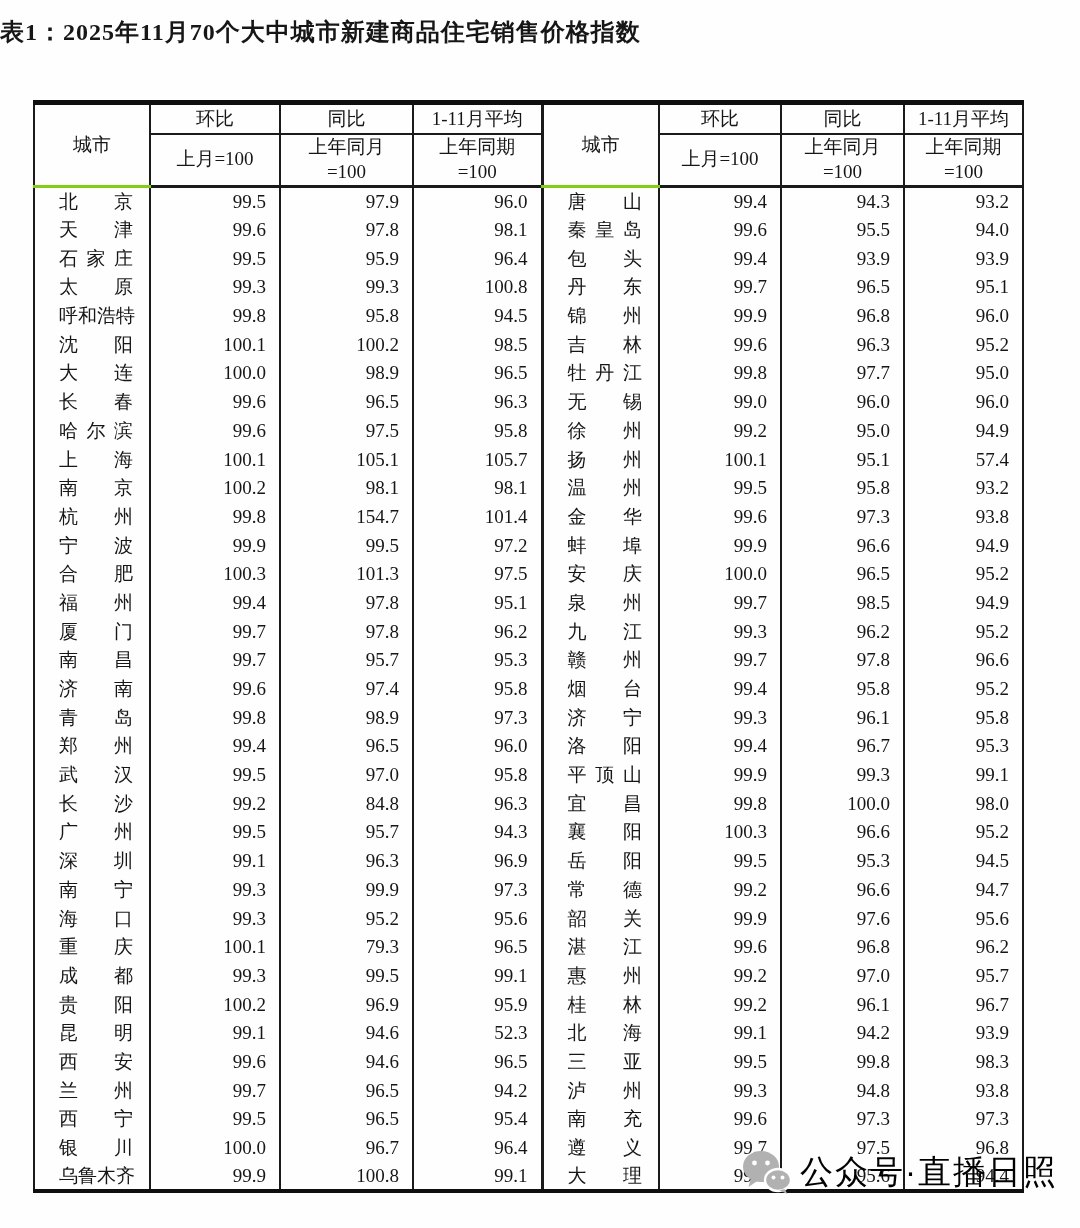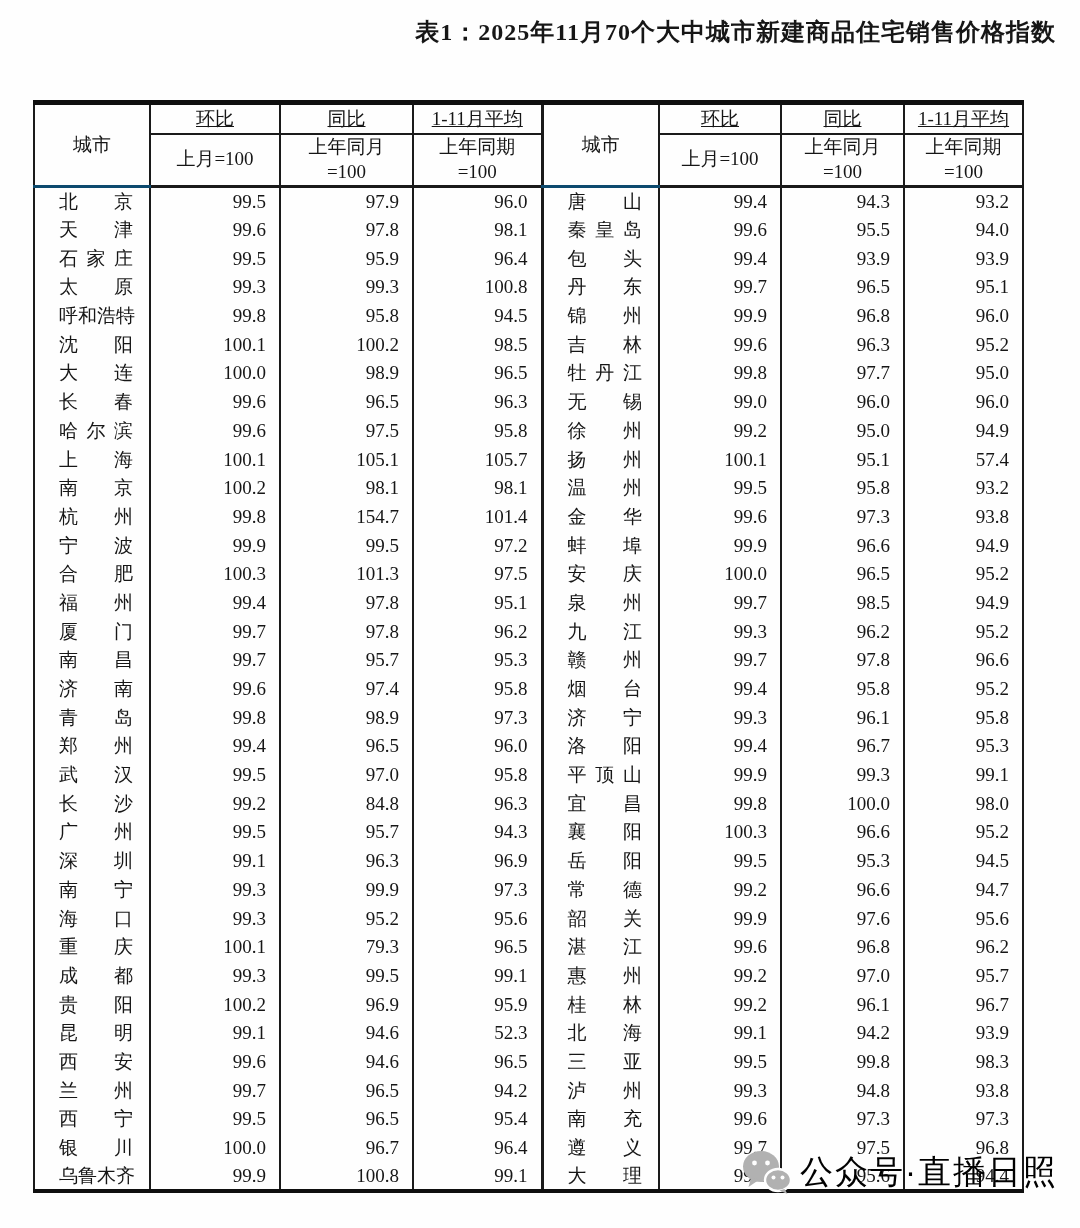--- a/index.html
+++ b/index.html
@@ -2,37 +2,37 @@
 <html><head>
 <meta charset="utf-8">
 <style>
   html,body{margin:0;padding:0;background:#ffffff;}
   .page{
     position:relative;width:1080px;height:1228px;overflow:hidden;
     background:#fefefe;color:#161616;
     font-family:"Liberation Serif","DejaVu Serif",serif;
   }
   .title{
-    margin:0;padding-top:16px;text-align:right;
+    margin:0;padding-top:16px;text-align:left;
     font-size:24px;line-height:32px;font-weight:700;letter-spacing:1px;
     width:1056px;
   }
   .tbl{
     margin:52px 0 0 33px;border-collapse:collapse;table-layout:fixed;width:989px;
     border-top:5px solid #0f0f0f;border-bottom:4px solid #0f0f0f;
     border-left:2px solid #1a1a1a;border-right:2px solid #1a1a1a;
   }
   th,td{border-left:2px solid #1a1a1a;font-weight:400;margin:0;}
   .mid{border-left-width:3px;}
   thead th{font-size:19px;text-align:center;vertical-align:middle;padding:0;}
   tr.h1{height:31px;}
-  tr.h1 .grp{border-bottom:2px solid #1a1a1a;text-decoration:underline;}
+  tr.h1 .grp{border-bottom:2px solid #1a1a1a;}
   tr.h2{height:53px;}
   tr.h2 th{border-bottom:3px solid #1a1a1a;line-height:1.3;}
-  thead .city-h{border-bottom:3px solid #0c4a6e;}
+  thead .city-h{border-bottom:3px solid #84cc16;}
   .pre{white-space:pre-line;margin-left:30px;}
   tbody tr{height:28.7px;}
   tbody td{font-size:19px;vertical-align:middle;padding:0;line-height:1;}
   .num-cell{text-align:right;padding-right:13px;}
   .city-cell{overflow:hidden;}
   .cjust{display:flex;justify-content:space-between;align-items:center;padding:0 16px 0 24px;}
   .watermark{
     position:absolute;left:742px;top:1146px;height:52px;
     display:flex;align-items:center;gap:8px;color:#000000;
   }

